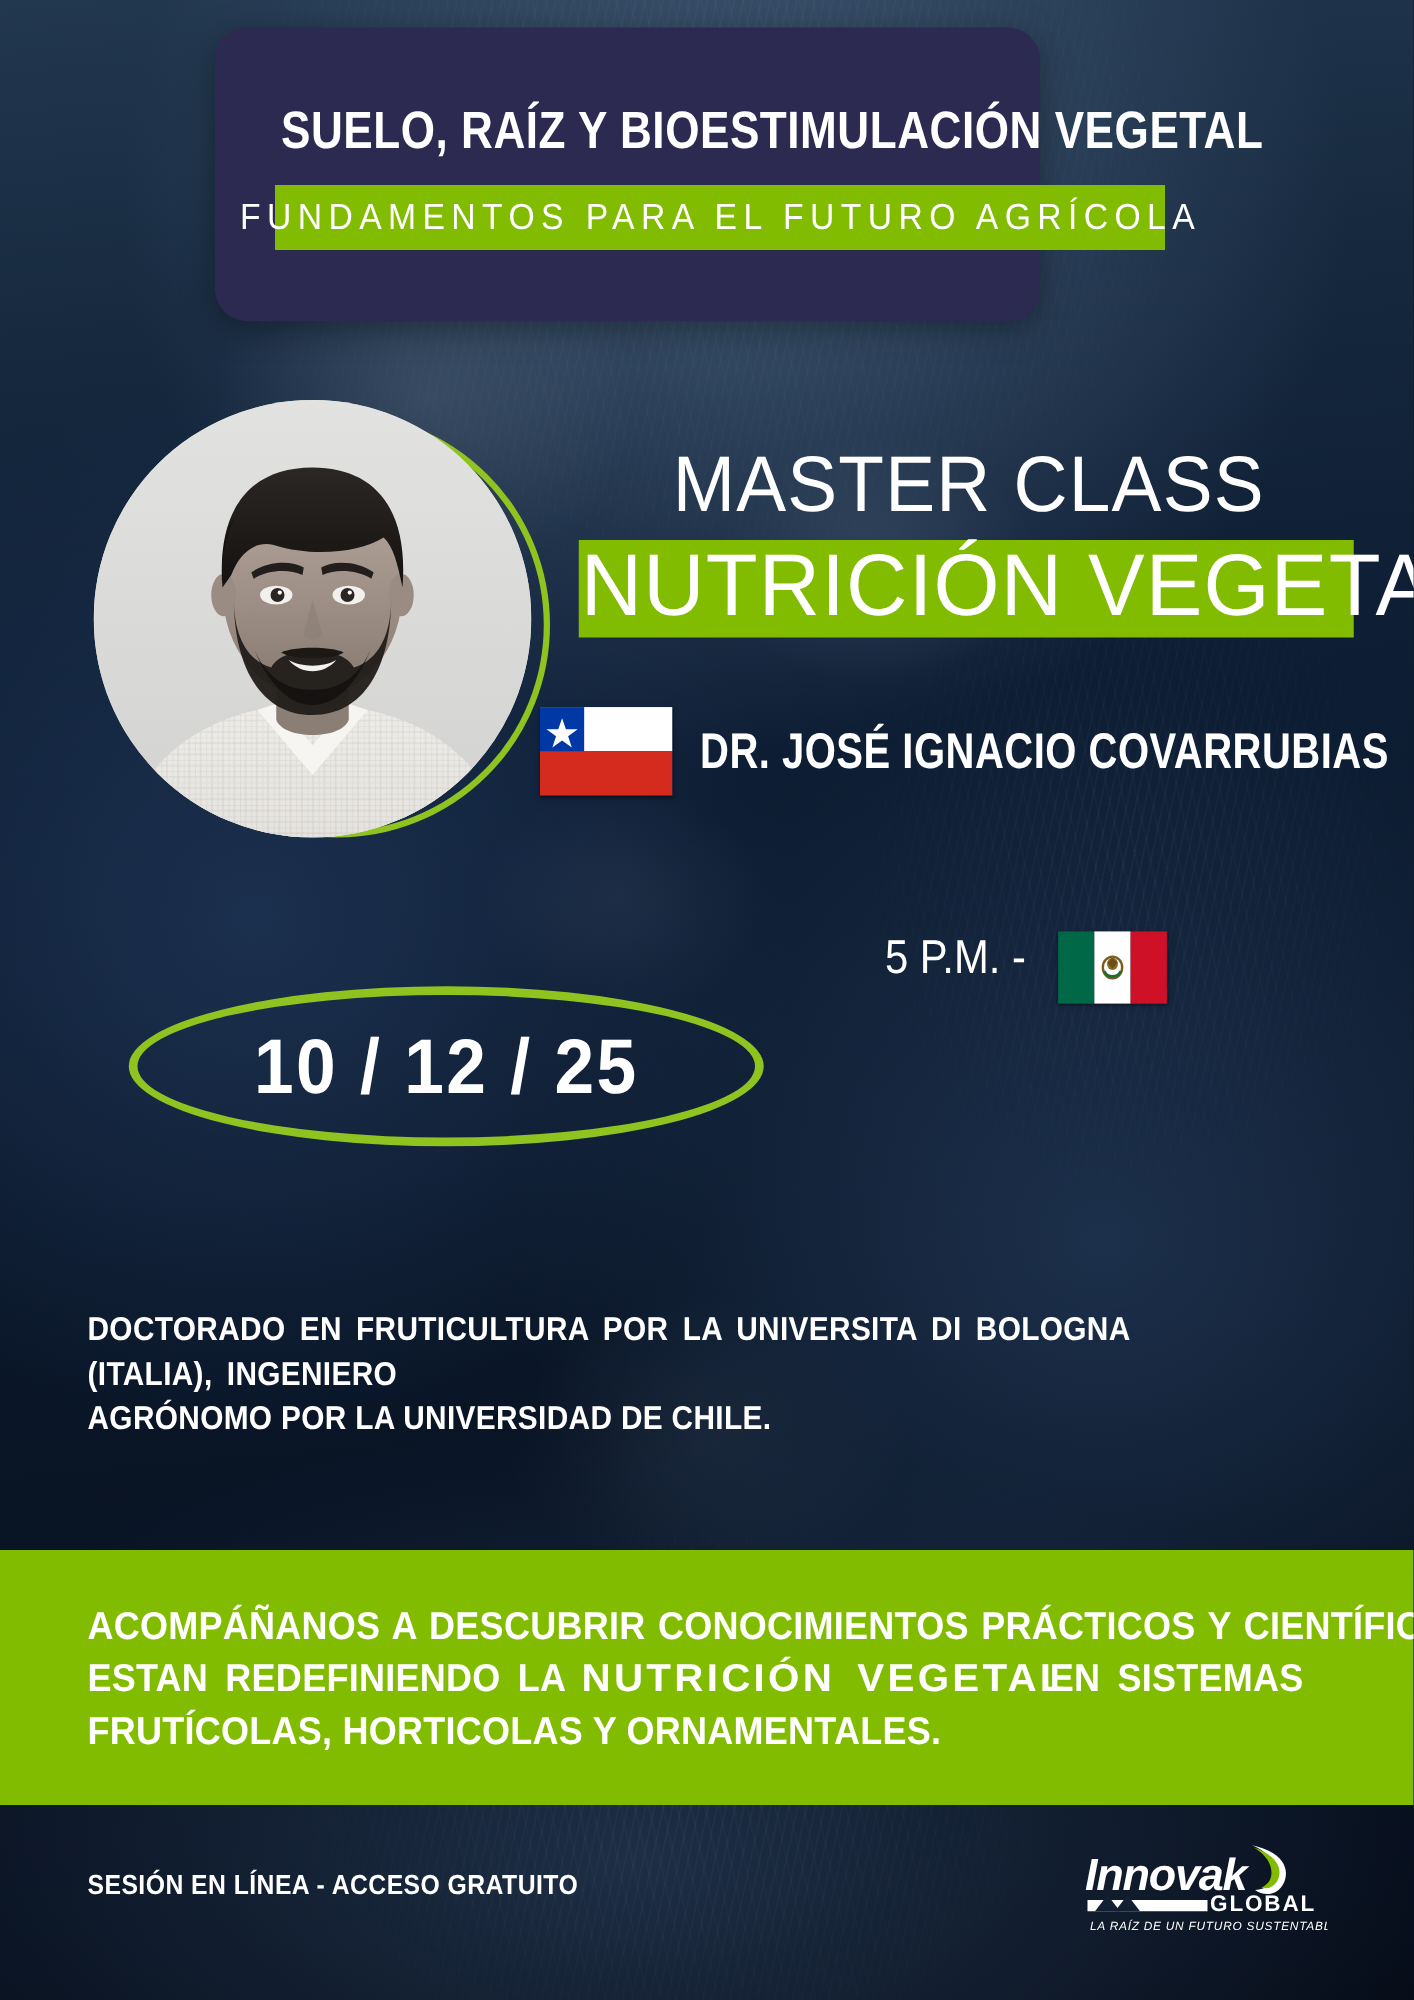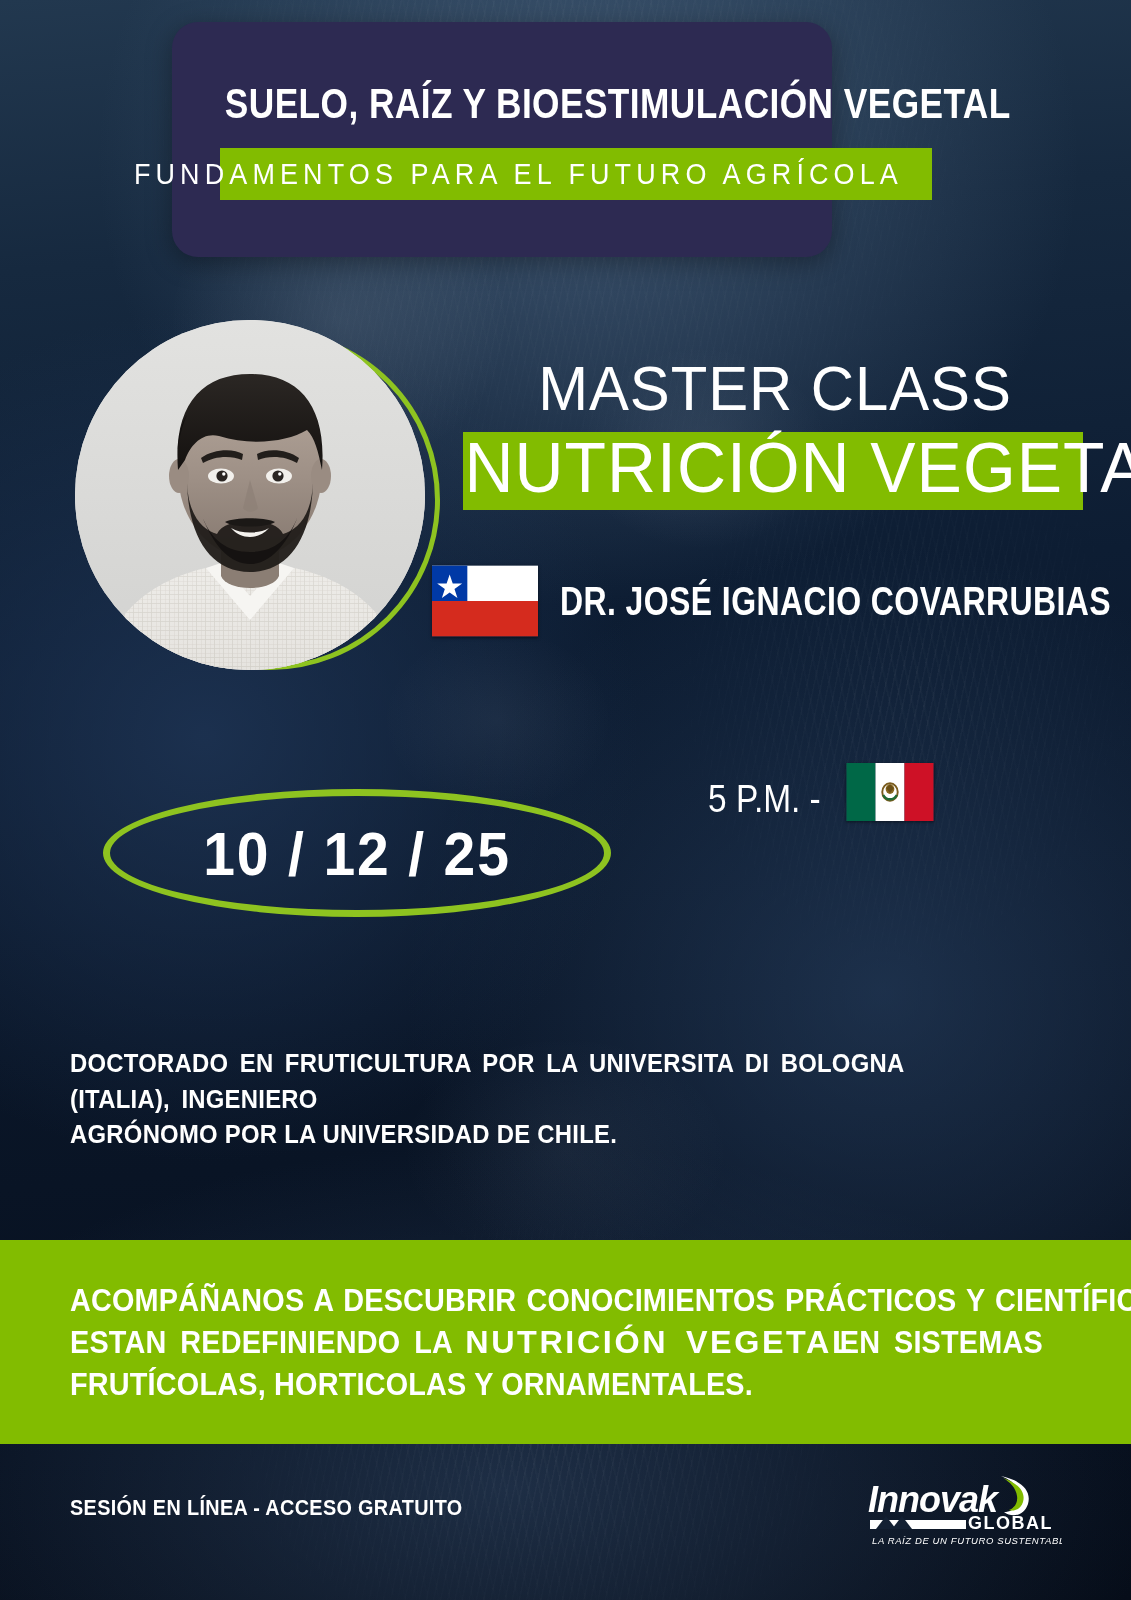--- a/index.html
+++ b/index.html
@@ -68,21 +68,21 @@
     font-family:"Liberation Sans", sans-serif;
     font-weight:bold;
     font-size:42px;
     letter-spacing:0.5px;
     transform:scaleX(0.84);
     white-space:nowrap;
   }
   #header-sub-band {
     position:absolute; left:48px; top:126px; width:712px; height:52px;
     background:#82bc00;
-    display:flex; align-items:center; justify-content:flex-end;
+    display:flex; align-items:center; justify-content:center;
   }
   #header-subtitle {
     color:#ffffff;
     font-size:29px;
     font-weight:normal;
     letter-spacing:5.5px;
     transform:scaleX(0.93);
     white-space:nowrap;
   }
 
@@ -167,21 +167,21 @@
     transform:scaleX(0.92);
     z-index:7;
   }
 
   
   #times {
     left:708px; top:745px; width:400px;
     z-index:6;
   }
   .time-row {
-    display:flex; align-items:flex-end; gap:10px;
+    display:flex; align-items:flex-start; gap:10px;
     height:76px;
   }
   .time-label {
     color:#ffffff;
     font-size:38px;
     font-weight:normal;
     letter-spacing:0px;
     transform:scaleX(0.88);
     transform-origin:left center;
     white-space:nowrap;

